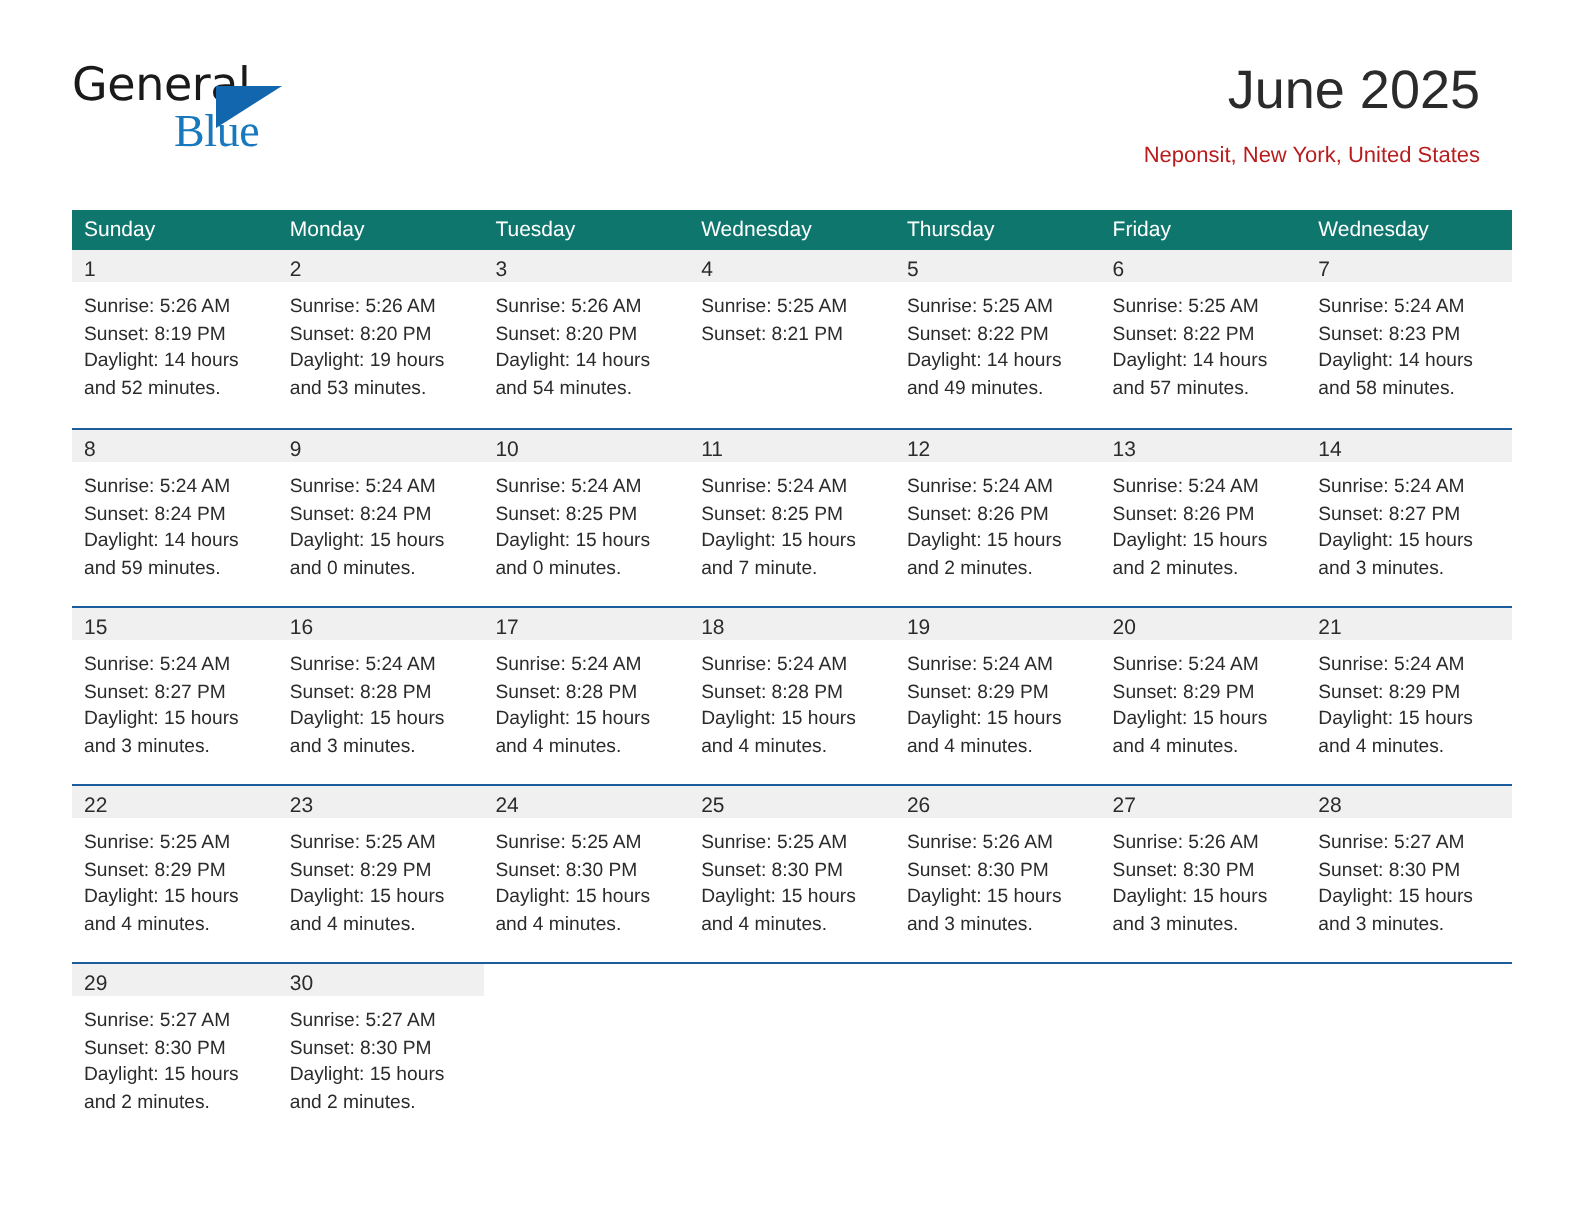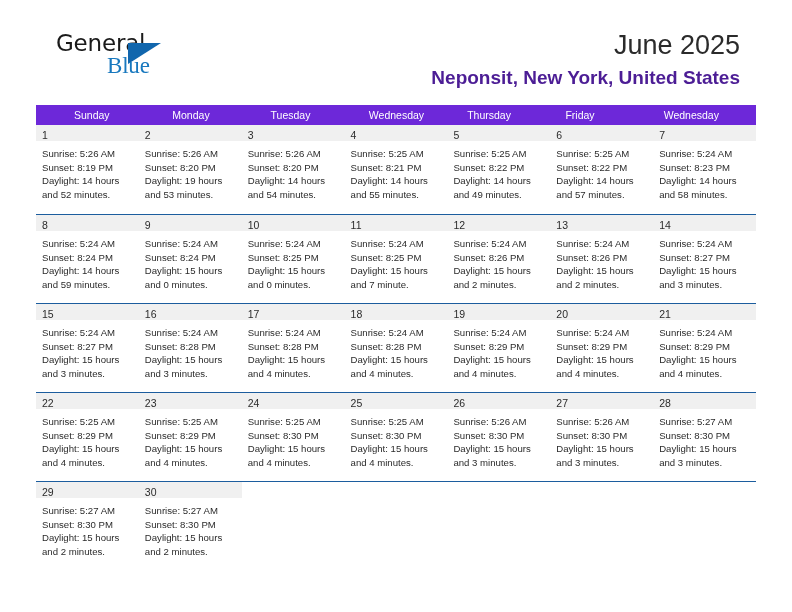--- a/index.html
+++ b/index.html
@@ -30,21 +30,20 @@
     right: 36px;
     height: 70px;
   }
 
   .brand {
     position: absolute;
     left: 0;
     top: 2px;
     width: 230px;
     height: 56px;
-    margin-left: 20px;
   }
   .brand-general {
     position: absolute;
     left: 0;
     top: 0;
     font-size: 23px;
     color: #1a1a1a;
     letter-spacing: -0.2px;
     font-family: "DejaVu Sans", sans-serif;
   }
@@ -75,41 +74,40 @@
   }
   .cal-title {
     font-size: 27px;
     color: #2b2b2b;
     line-height: 34px;
     white-space: nowrap;
     font-weight: normal;
     margin: 0;
   }
   .cal-subtitle {
-    font-size: 19px;
-    color: #4c1d95;
+    font-size: 11px;
+    color: #b91c1c;
     line-height: 20px;
     margin: 6px 0 0 0;
     white-space: nowrap;
-    font-weight: bold;
+    font-weight: normal;
   }
 
   
   .calendar {
     position: absolute;
     left: 36px;
     top: 105px;
     width: 720px;
   }
 
   .dow-row {
     display: flex;
-    background: #6d28d9;
+    background: #0f766e;
     height: 20px;
-    padding-left: 32px;
   }
   .dow-cell {
     flex: 1 1 0;
     color: #ffffff;
     font-size: 10.5px;
     line-height: 20px;
     padding-left: 6px;
     box-sizing: border-box;
     white-space: nowrap;
     overflow: hidden;
@@ -214,21 +212,20 @@
               <div>Sunrise: 5:26 AM</div>
               <div>Sunset: 8:20 PM</div>
               <div class="daylight-line">Daylight: 14 hours and 54 minutes.</div>
             </div>
           </div>
           <div class="day-cell">
             <div class="daynum-band"><span class="daynum">4</span></div>
             <div class="day-info">
               <div>Sunrise: 5:25 AM</div>
               <div>Sunset: 8:21 PM</div>
-              <div class="daylight-line">Daylight: 14 hours and 55 minutes.</div>
             </div>
           </div>
           <div class="day-cell">
             <div class="daynum-band"><span class="daynum">5</span></div>
             <div class="day-info">
               <div>Sunrise: 5:25 AM</div>
               <div>Sunset: 8:22 PM</div>
               <div class="daylight-line">Daylight: 14 hours and 49 minutes.</div>
             </div>
           </div>

